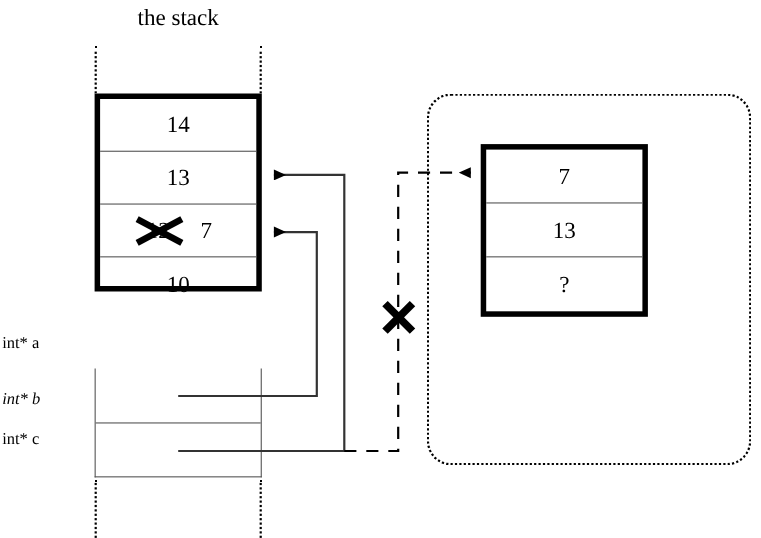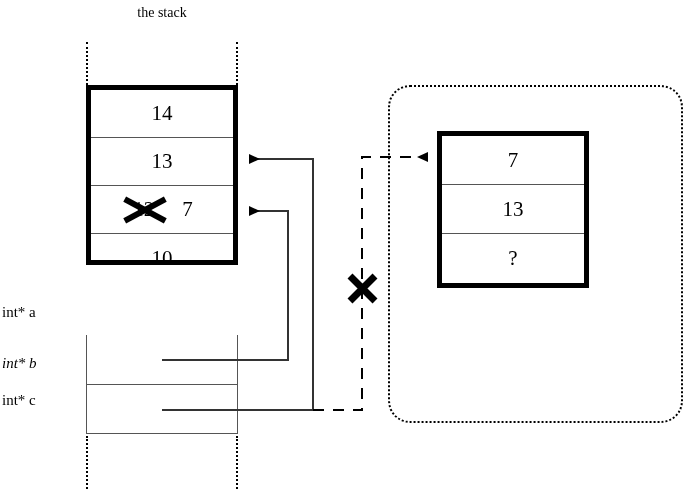--- a/index.html
+++ b/index.html
@@ -11,21 +11,21 @@
     position: relative;
     width: 692px;
     height: 489px;
     background: #ffffff;
     font-family: "Liberation Serif", "DejaVu Serif", serif;
     color: #000000;
     overflow: hidden;
   }
   .title {
     position: absolute;
-    font-size: 14px;
+    font-size: 21px;
     line-height: 1;
     white-space: nowrap;
     text-align: center;
   }
   #stack-title { left: 62px; top: 6px; width: 200px; }
   #heap-title  { left: 435px; top: 6px; width: 200px; }
 
   
   #stack-array {
     position: absolute;

